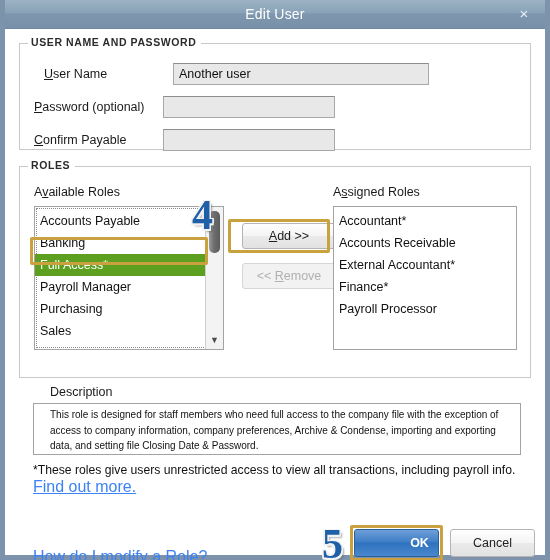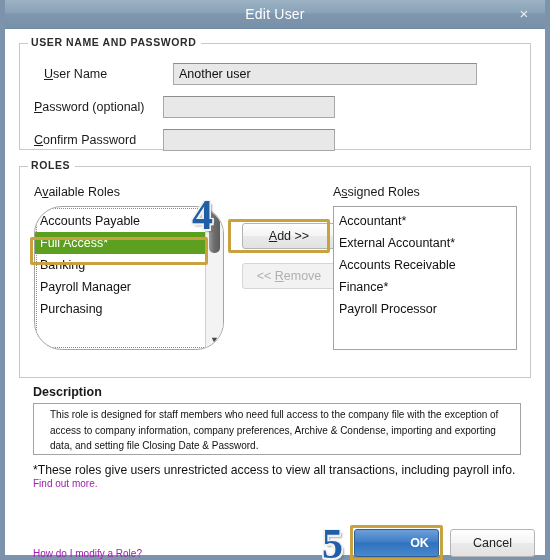--- a/index.html
+++ b/index.html
@@ -250,24 +250,25 @@
 
   .footnote {
     position: absolute;
     font-size: 12.2px;
     color: #111111;
     line-height: 15px;
     white-space: nowrap;
   }
   .link {
     position: absolute;
-    font-size: 10px;
-    color: #a21caf;
+    font-size: 16px;
+    color: #3b82f6;
     cursor: pointer;
     white-space: nowrap;
+    text-decoration: underline;
   }
 
   
   .annot-box {
     position: absolute;
     box-sizing: border-box;
     border: 3px solid #c9a23f;
     border-radius: 2px;
     pointer-events: none;
   }
@@ -296,72 +297,73 @@
     <div class="close-btn">×</div>
   </div>
 
   <div class="client">
 
     <div class="groupbox" id="group-userpass">
       <div class="group-legend">USER NAME AND PASSWORD</div>
 
       <div class="field-row" style="left:24px; top:19px; width:480px;">
         <div class="field-label"><u>U</u><span>ser Name</span></div>
-        <div class="textbox filled" style="left:129px; width:304px;" placeholder="">Another user</div>
+        <div class="textbox filled" style="left:129px; width:256px;" placeholder="">Another user</div>
       </div>
 
       <div class="field-row" style="left:14px; top:52px; width:480px;">
         <div class="field-label"><u>P</u><span>assword (optional)</span></div>
         <div class="textbox" style="left:129px; width:172px;" placeholder=""></div>
       </div>
 
       <div class="field-row" style="left:14px; top:85px; width:480px;">
-        <div class="field-label"><u>C</u><span>onfirm Password</span></div>
+        <div class="field-label"><u>C</u><span>onfirm Payable</span></div>
         <div class="textbox" style="left:129px; width:172px;" placeholder=""></div>
       </div>
     </div>
 
     <div class="groupbox" id="group-roles">
       <div class="group-legend">ROLES</div>
 
       <div class="list-label" style="left:14px; top:18px;"><span>A</span><u>v</u><span>ailable Roles</span></div>
 
-      <div class="listbox" id="available-listbox" style="left:14px; top:39px; width:190px; height:144px;border-radius:28px;">
+      <div class="listbox" id="available-listbox" style="left:14px; top:39px; width:190px; height:144px;">
         <div class="focus-ring"></div>
         <div class="items" id="available-items">
             <div class="list-item">Accounts Payable</div>
+            <div class="list-item">Banking</div>
             <div class="list-item selected">Full Access*</div>
-            <div class="list-item">Banking</div>
             <div class="list-item">Payroll Manager</div>
             <div class="list-item">Purchasing</div>
+            <div class="list-item">Sales</div>
           </div>
         <div class="scrollbar">
           <div class="scroll-thumb"></div>
           <div class="scroll-arrow">▼</div>
         </div>
       </div>
 
       <div class="btn" id="add-button" style="left:222px; top:56px; width:94px; height:26px; line-height:24px;"><span></span><u>A</u><span>dd &gt;&gt;</span></div>
 
       <div class="btn disabled" id="remove-button" style="left:222px; top:96px; width:94px; height:26px; line-height:24px;"><span>&lt;&lt; </span><u>R</u><span>emove</span></div>
 
       <div class="list-label" style="left:313px; top:18px;"><span>A</span><u>s</u><span>signed Roles</span></div>
 
       <div class="listbox" id="assigned-listbox" style="left:313px; top:39px; width:184px; height:144px;">
         <div class="items" id="assigned-items">
             <div class="list-item">Accountant*</div>
+            <div class="list-item">Accounts Receivable</div>
             <div class="list-item">External Accountant*</div>
-            <div class="list-item">Accounts Receivable</div>
             <div class="list-item">Finance*</div>
             <div class="list-item">Payroll Processor</div>
           </div>
       </div>
     </div>
 
-    <div class="desc-label" style="left:23px; top:356px;font-weight:bold;">Description</div>
+    <div class="desc-label" style="left:40px; top:356px;">Description</div>
     <div class="desc-box" style="left:23px; top:374px; width:488px; height:52px;">This role is designed for staff members who need full access to the company file with the exception of access to company information, company preferences, Archive &amp; Condense, importing and exporting data, and setting file Closing Date &amp; Password.</div>
 
     <div class="footnote" style="left:23px; top:434px;">*These roles give users unrestricted access to view all transactions, including payroll info.</div>
     <div class="link" style="left:23px; top:449px;">Find out more.</div>
     <div class="link" style="left:23px; top:473px;margin-top:46px;">How do I modify a Role?</div>
 
     <div class="btn primary" id="ok-button" style="left:344px; top:500px; width:85px; height:28px; line-height:26px;">OK</div>
     <div class="btn" id="cancel-button" style="left:440px; top:500px; width:85px; height:28px; line-height:26px;">Cancel</div>
 
     <div class="annot-box" style="left:20px; top:208px; width:178px; height:28px;"></div>

